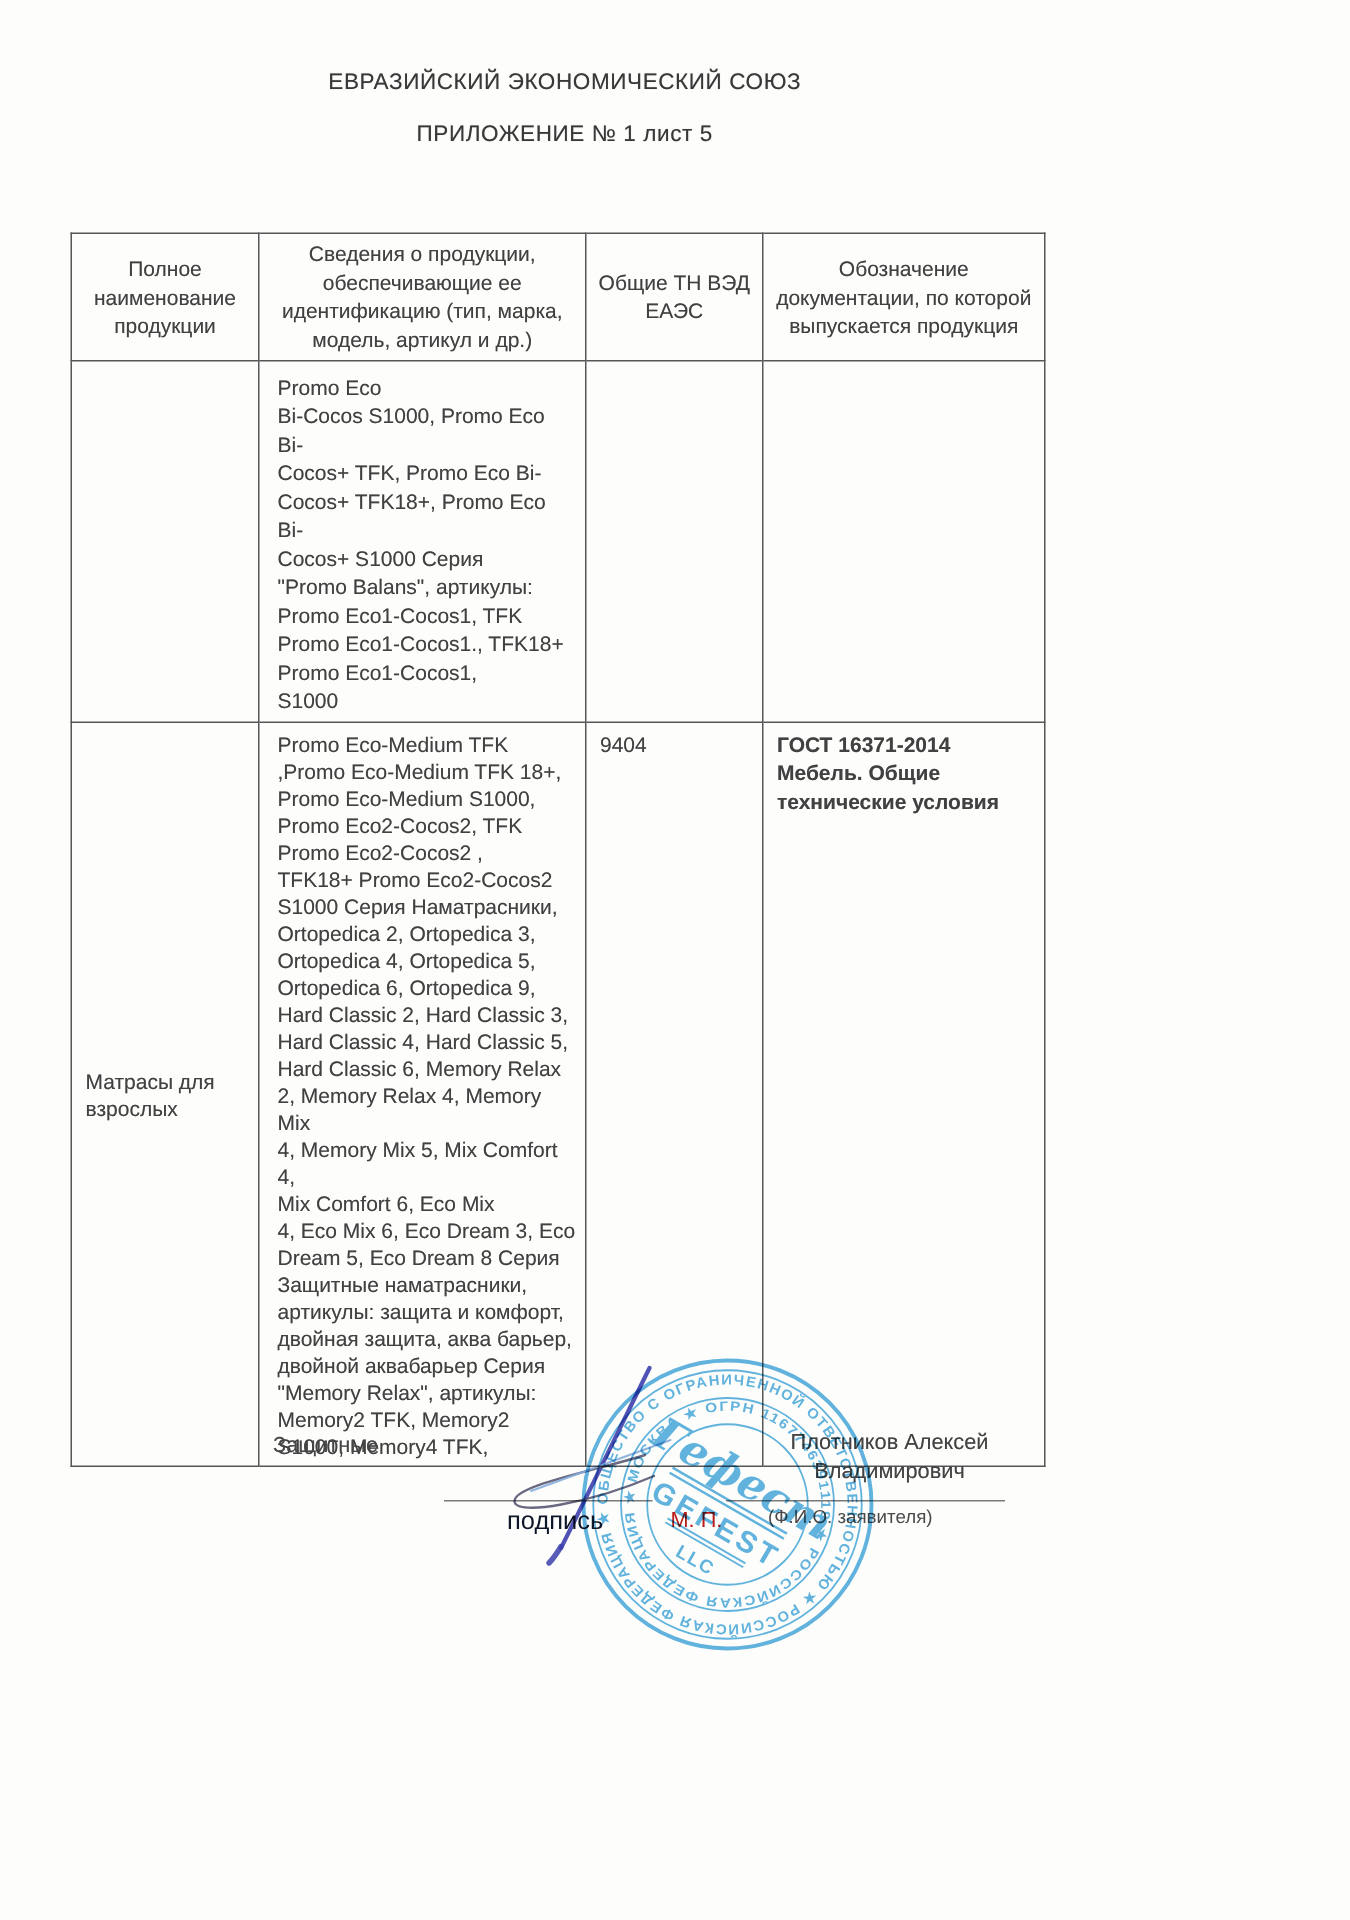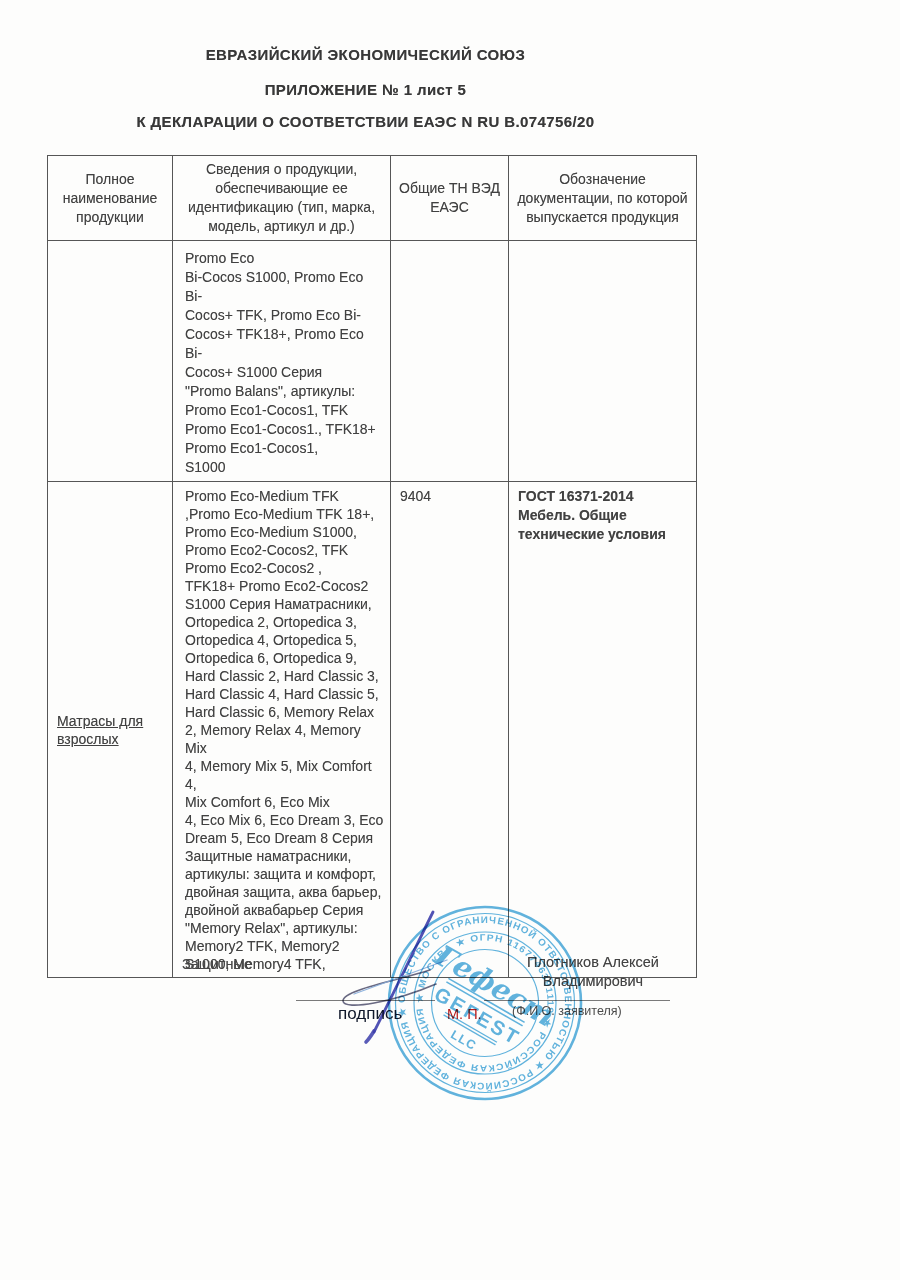--- a/index.html
+++ b/index.html
@@ -6,22 +6,22 @@
   .page{
     position:relative;
     width:900px;height:1280px;
     background:#fdfdfc;
     font-family:"Liberation Sans", sans-serif;
     color:#3f3f3f;
     overflow:hidden;
   }
   
   .doc-title{
-    position:absolute;left:41px;width:649px;
-    text-align:center;font-weight:bold;font-size:15px;
+    position:absolute;left:52px;width:649px;
+    text-align:center;font-weight:normal;font-size:15px;
     letter-spacing:.4px;color:#383838;
     text-shadow:0 0 .5px rgba(40,40,40,.45);
     white-space:nowrap;
   }
   .t1{top:46px;}
   .t2{top:81px;}
   .t3{top:113px;}
   
   table.product-table{
     position:absolute;left:47px;top:155px;
@@ -39,21 +39,21 @@
   .product-table thead tr{height:85px;}
   .product-table thead th{
     text-align:center;vertical-align:middle;
     line-height:19px;padding:4px 6px;
   }
   tr.row-1{height:212px;margin-top:14px;}
   tr.row-2{height:470px;}
   .cell-pre{white-space:pre-line;}
   td.c-details{line-height:19px;padding:8px 6px 4px 12px;}
   tr.row-2 td.c-details{line-height:18px;padding-top:5px;}
-  td.c-name{vertical-align:middle;line-height:18px;padding-left:9px;text-decoration:underline;}
+  td.c-name{vertical-align:middle;line-height:18px;padding-left:9px;}
   td.c-code{padding-top:5px;padding-left:9px;line-height:18px;}
   td.c-docs{padding-top:5px;padding-left:9px;line-height:19px;font-weight:bold;}
   
   .applicant-label{position:absolute;left:182px;top:956px;font-size:14.5px;color:#474747;text-shadow:0 0 .4px rgba(50,50,50,.4);}
   .sig-line{position:absolute;border-top:1.5px solid #7a7a7a;height:0;}
   .sig-line-1{left:296px;top:1000px;width:139px;}
   .sig-line-2{left:484px;top:1000px;width:186px;}
   .sig-caption{position:absolute;left:338px;top:1004px;font-size:17px;color:#0f172a;}
   .mp-label{position:absolute;left:447px;top:1006px;font-size:14.5px;color:#b91c1c;}
   .applicant-name{
@@ -72,21 +72,20 @@
     mix-blend-mode:multiply;
   }
 </style>
 </head>
 <body>
 
 <div class="page">
 
   <div class="doc-title t1">ЕВРАЗИЙСКИЙ ЭКОНОМИЧЕСКИЙ СОЮЗ</div>
   <div class="doc-title t2">ПРИЛОЖЕНИЕ № 1 лист 5</div>
-  <div class="doc-title t3">К ДЕКЛАРАЦИИ О СООТВЕТСТВИИ ЕАЭС N RU В.074756/20</div>
 
   <table class="product-table">
     <colgroup>
       <col style="width:125px">
         <col style="width:218px">
         <col style="width:118px">
         <col style="width:188px">
     </colgroup>
     <thead>
       <tr>

